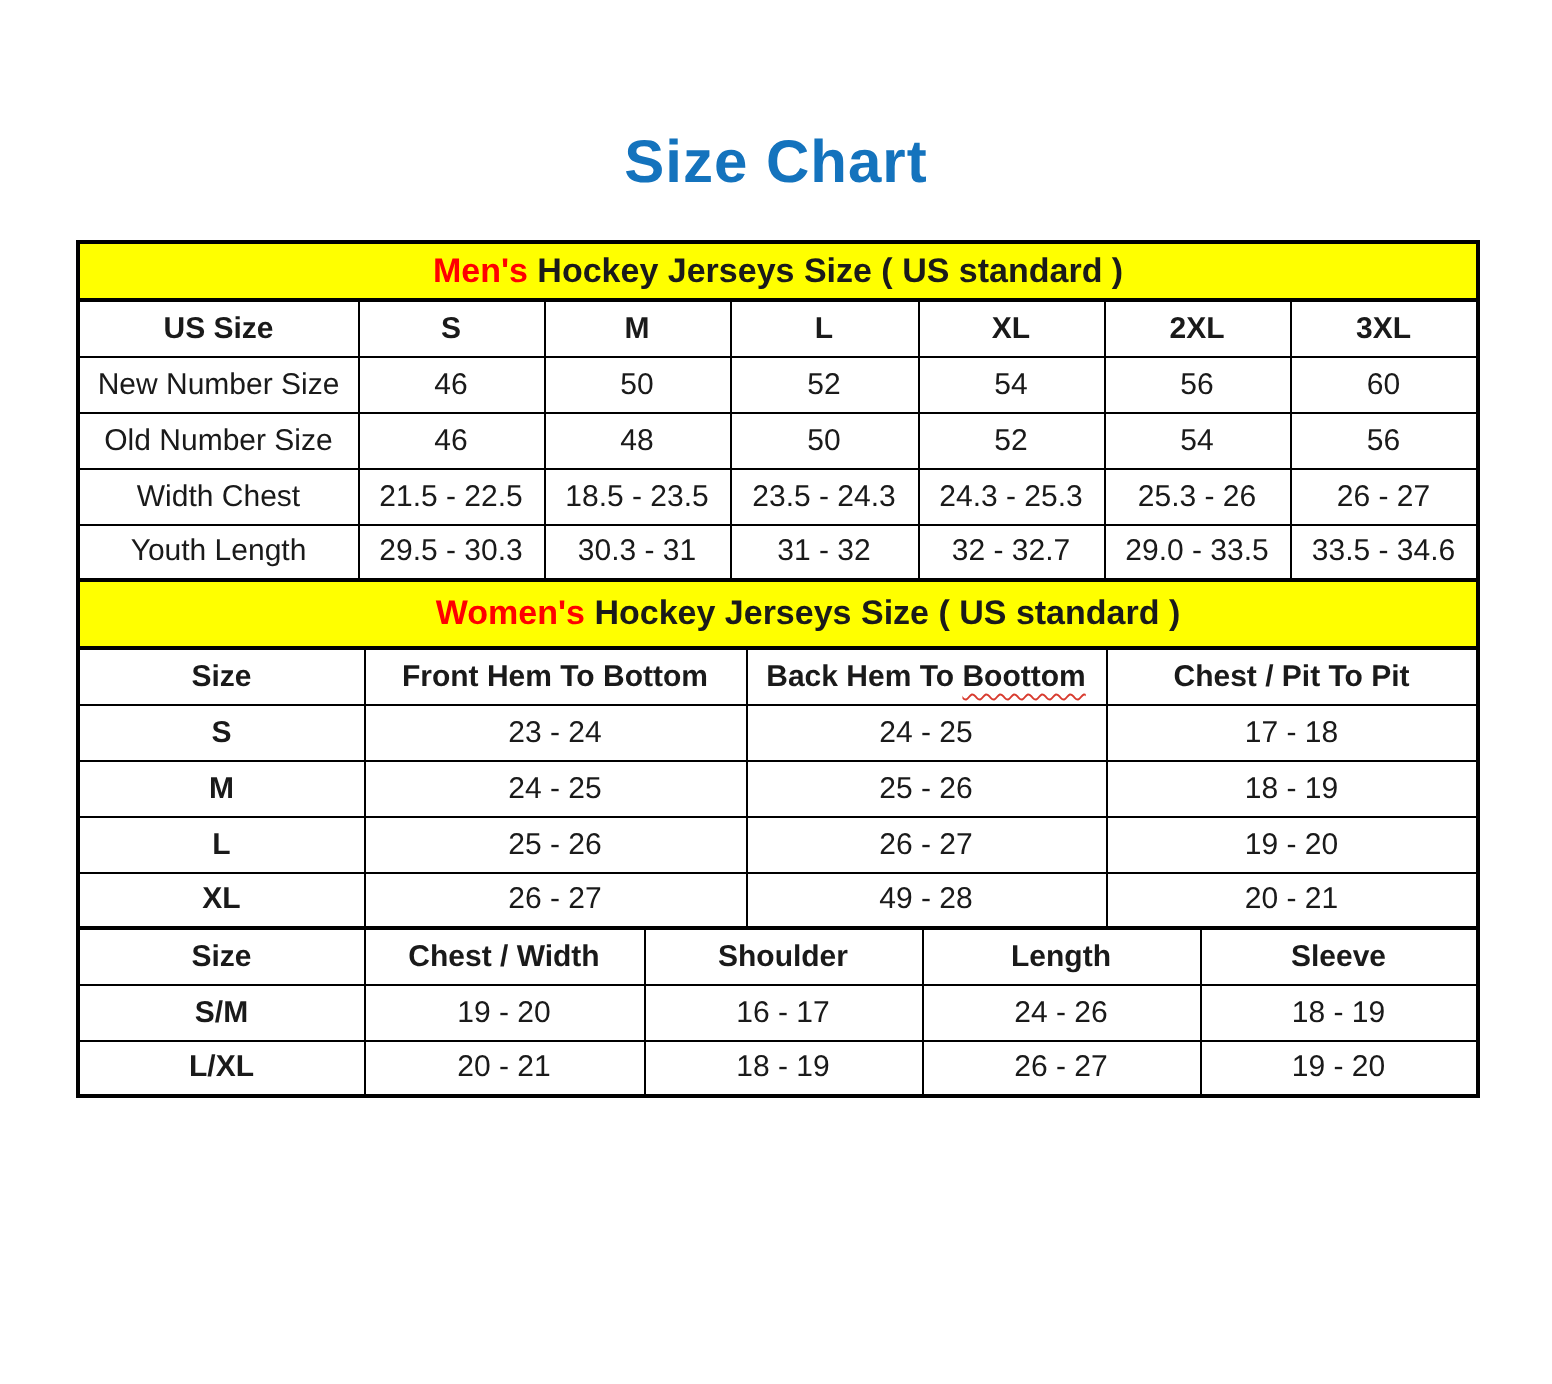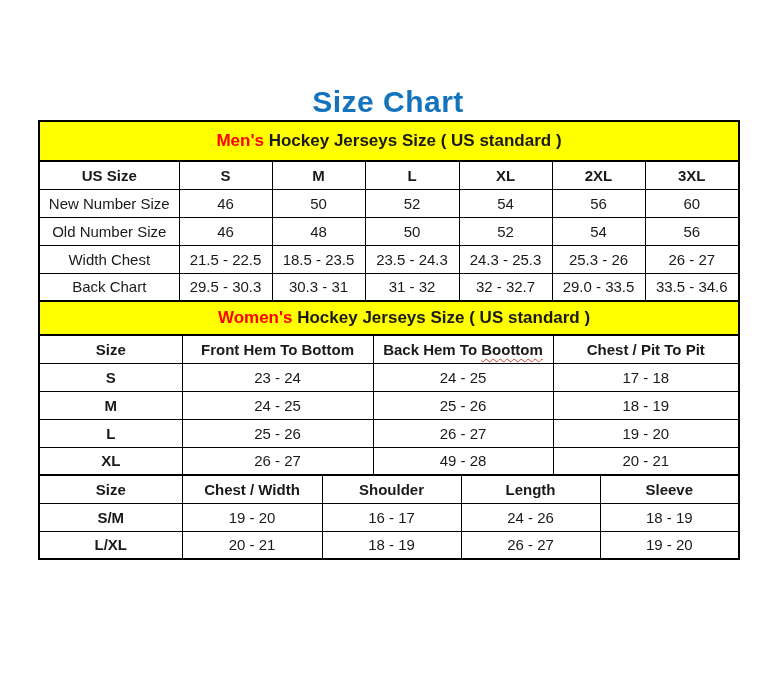--- a/index.html
+++ b/index.html
@@ -12,21 +12,21 @@
   *{box-sizing:border-box;margin:0;padding:0;}
   html,body{background:#ffffff;}
   body{
     width:776px;height:692px;
     font-family:"Liberation Sans","DejaVu Sans",sans-serif;
     color:var(--ink);
     position:relative;
     overflow:hidden;
   }
   .page-title{
-    padding-top:84px;
+    padding-top:64px;
     text-align:center;
     font-size:30px;
     line-height:36px;
     font-weight:bold;
     color:var(--title-blue);
     letter-spacing:0.5px;
   }
   .tables-wrap{
     position:absolute;
     left:38px;
@@ -47,21 +47,21 @@
     font-size:15px;
     height:28px;
     padding:1px 2px;
     white-space:nowrap;
   }
   td.band{
     background:var(--band-yellow);
     border:2px solid #000;
     font-size:17px;
     font-weight:bold;
-    height:40px;
+    height:29px;
   }
   table.womens td.band, table.youth td.band{height:34px;padding-left:32px;}
   .band .red{color:var(--accent-red);}
   tr.head td{font-weight:bold;border-bottom:1.5px solid #000;}
   td.lbl{font-weight:normal;margin-top:40px;}
   td.lbl.strong{font-weight:bold;}
   .misspell{
     text-decoration-line:underline;
     text-decoration-style:wavy;
     text-decoration-color:var(--squiggle-red);
@@ -120,21 +120,21 @@
       <tr>
         <td class="lbl">Width Chest</td>
         <td>21.5 - 22.5</td>
         <td>18.5 - 23.5</td>
         <td>23.5 - 24.3</td>
         <td>24.3 - 25.3</td>
         <td>25.3 - 26</td>
         <td>26 - 27</td>
       </tr>
       <tr>
-        <td class="lbl">Back Chart</td>
+        <td class="lbl">Youth Length</td>
         <td>29.5 - 30.3</td>
         <td>30.3 - 31</td>
         <td>31 - 32</td>
         <td>32 - 32.7</td>
         <td>29.0 - 33.5</td>
         <td>33.5 - 34.6</td>
       </tr>
     </tbody>
   </table>
 

